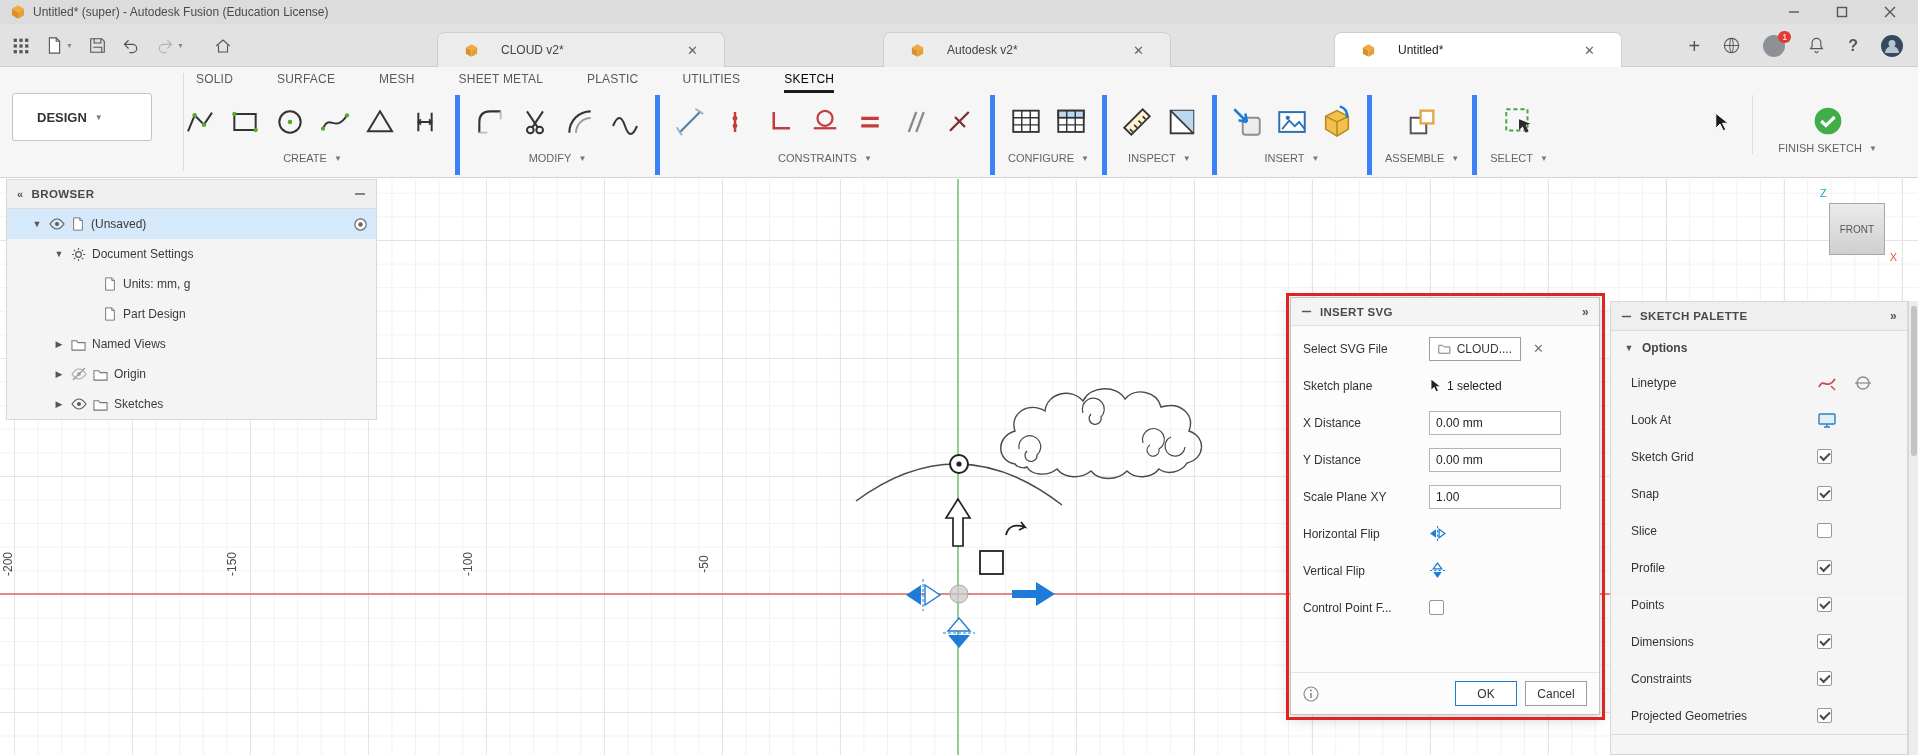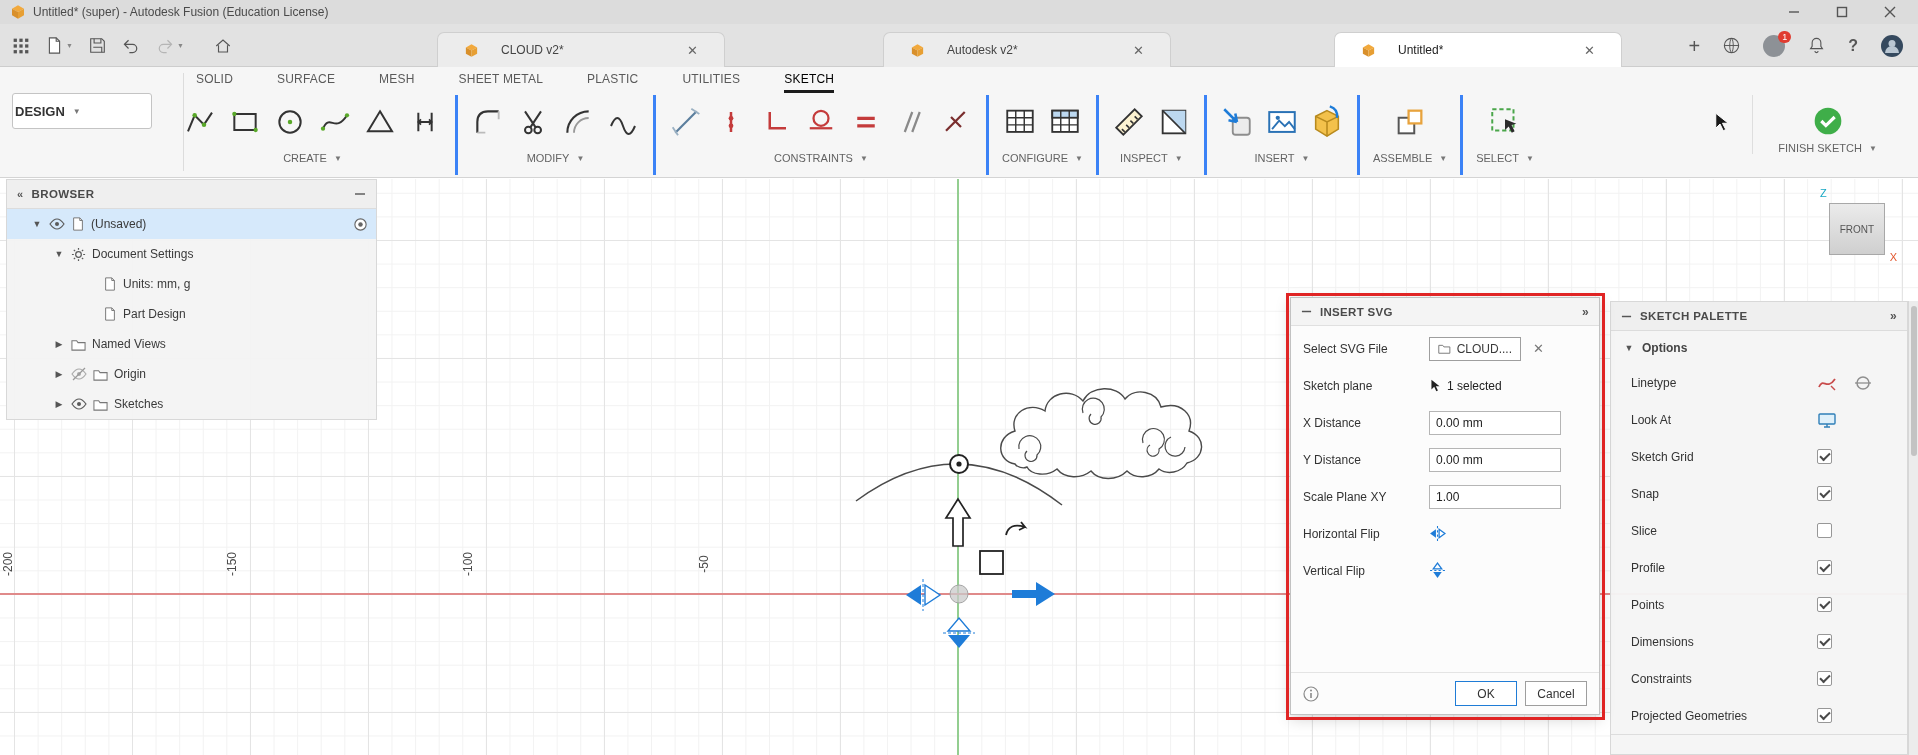--- a/index.html
+++ b/index.html
@@ -13,27 +13,27 @@
 .tb-left{position:absolute;left:12px;top:0;height:43px;display:flex;align-items:center;gap:16px}
 .tb-right{position:absolute;right:14px;top:0;height:43px;display:flex;align-items:center;gap:22px}
 .doc-tab{position:absolute;top:8px;height:35px;width:288px;display:flex;align-items:center;gap:8px;padding:0 26px;background:#ececec;border:1px solid #cfcfcf;border-bottom:none;border-radius:7px 7px 0 0;color:#444}
 .doc-tab.active{background:#fff;color:#222}
 .doc-tab .tlabel{margin-left:14px;white-space:nowrap;overflow:hidden}
 .doc-tab .close{margin-left:auto;color:#666;font-size:13px;cursor:pointer}
 .caret{font-size:8px;color:#777}
 .mini-caret{font-size:7px;color:#888;margin-left:1px}
 .glyph{color:#555;font-size:15px;line-height:1}
 .ribbon{position:absolute;top:67px;left:0;right:0;height:111px;background:#f6f6f6;border-bottom:1px solid #d4d4d4;z-index:55}
-.design-box{position:absolute;left:12px;top:26px;width:140px;height:36px;background:#fff;border:1px solid #c4c4c4;border-radius:3px;display:flex;align-items:center;gap:8px;padding:0 2px;font-weight:bold;font-size:13px;color:#333}
+.design-box{position:absolute;left:12px;top:26px;width:140px;height:48px;background:#fff;border:1px solid #c4c4c4;border-radius:3px;display:flex;align-items:center;gap:8px;padding:0 24px;font-weight:bold;font-size:13px;color:#333}
 .ribbon-divider{position:absolute;left:183px;top:6px;bottom:6px;width:1px;background:#dcdcdc}
 .rtabs{position:absolute;left:196px;top:0;height:26px;display:flex;gap:44px;align-items:center}
 .rtab{font-size:12px;color:#5a5a5a;line-height:24px;height:26px;cursor:pointer;letter-spacing:.2px}
 .rtab.active{color:#000;font-weight:normal;box-shadow:inset 0 -3px 0 #1b1b1b}
 .tools-row{position:absolute;left:170px;top:28px;right:170px;height:80px;display:flex}
-.grp{display:flex;flex-direction:column;align-items:center;padding:0 13px;border-left:3px solid #3b82f6}
+.grp{display:flex;flex-direction:column;align-items:center;padding:0 13px;border-left:5px solid #3b82f6}
 .grp:first-child{border-left:none}
 .grp .tools{height:54px;display:flex;align-items:center;gap:11px}
 .grp-label{font-size:11px;color:#636363;margin-top:3px;display:flex;align-items:center;gap:7px}
 .tool{width:34px;height:34px;display:flex;align-items:center;justify-content:center;cursor:pointer;border-radius:3px}
 .finish-box{position:absolute;right:16px;top:28px;width:150px;display:flex;flex-direction:column;align-items:center;border-left:1px solid #dedede;padding-top:2px}
 .workspace{position:absolute;top:179px;left:0;right:0;bottom:0;background:#fff;background-image:linear-gradient(to bottom,#e4e4e4 1px,transparent 1px),linear-gradient(to right,#e4e4e4 1px,transparent 1px),linear-gradient(to bottom,#f2f2f2 1px,transparent 1px),linear-gradient(to right,#f2f2f2 1px,transparent 1px);background-size:118px 118px,118px 118px,23.6px 23.6px,23.6px 23.6px;background-position:0 61px,14px 0,0 13.8px,14px 0;z-index:1}
 .axis-x{position:absolute;left:0;right:0;top:414px;height:2px;background:#e08a8a;z-index:2}
 .axis-y{position:absolute;top:0;bottom:0;left:957px;width:2px;background:#93ce90;z-index:2}
 .ruler{position:absolute;width:36px;text-align:center;font-size:12px;color:#4a4a4a;transform:rotate(-90deg);z-index:3}
 .sketch-svg{position:absolute;inset:0;z-index:4;pointer-events:none}
@@ -646,20 +646,24 @@
         </svg>
     </div>
     <div class="drow">
       <span class="dlabel">Vertical Flip</span>
       <svg width="17" height="17" viewBox="0 0 16 16">
           <path d="M1 8h14" stroke="#1e7cd8" stroke-width="1" stroke-dasharray="2 2"></path>
           <polygon points="4,6.5 12,6.5 8,1" fill="#fff" stroke="#1e7cd8" stroke-width="1.2"></polygon>
           <polygon points="4,9.5 12,9.5 8,15" fill="#1e7cd8"></polygon>
         </svg>
     </div>
+    <div class="drow">
+      <span class="dlabel">Control Point F...</span>
+      <span class="cb"></span>
+    </div>
   </div>
   <div class="dlg-foot">
     <svg width="16" height="16" viewBox="0 0 16 16">
         <circle cx="8" cy="8" r="7" fill="none" stroke="#8a8a8a" stroke-width="1.2"></circle>
         <circle cx="8" cy="4.6" r="1" fill="#8a8a8a"></circle>
         <path d="M8 7v5" stroke="#8a8a8a" stroke-width="1.6"></path>
       </svg>
     <span class="grow"></span>
     <button class="btn primary">OK</button>
     <button class="btn">Cancel</button>

